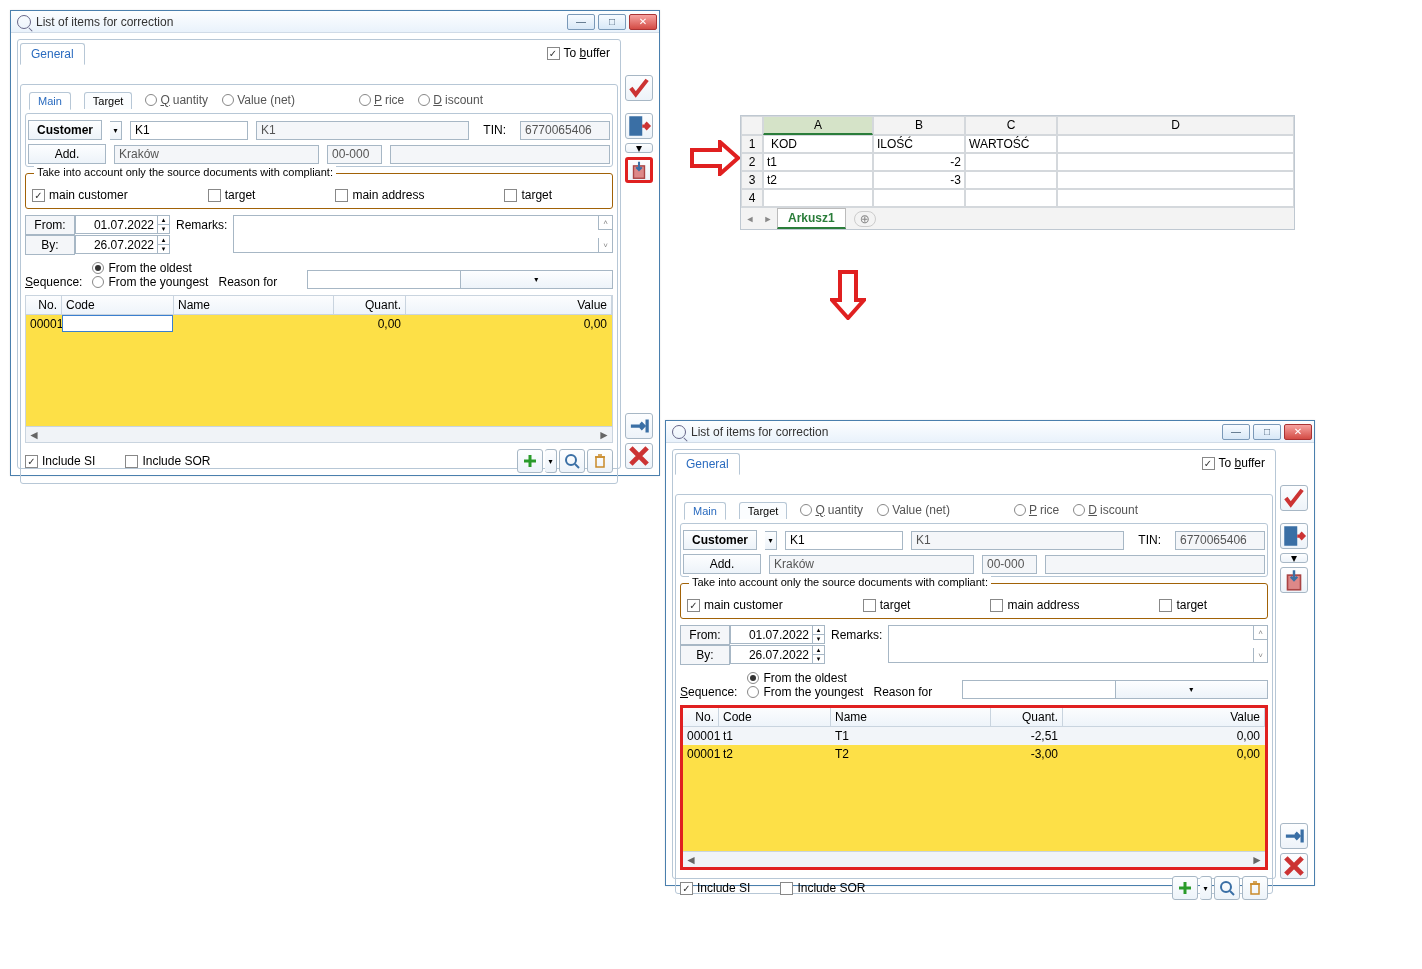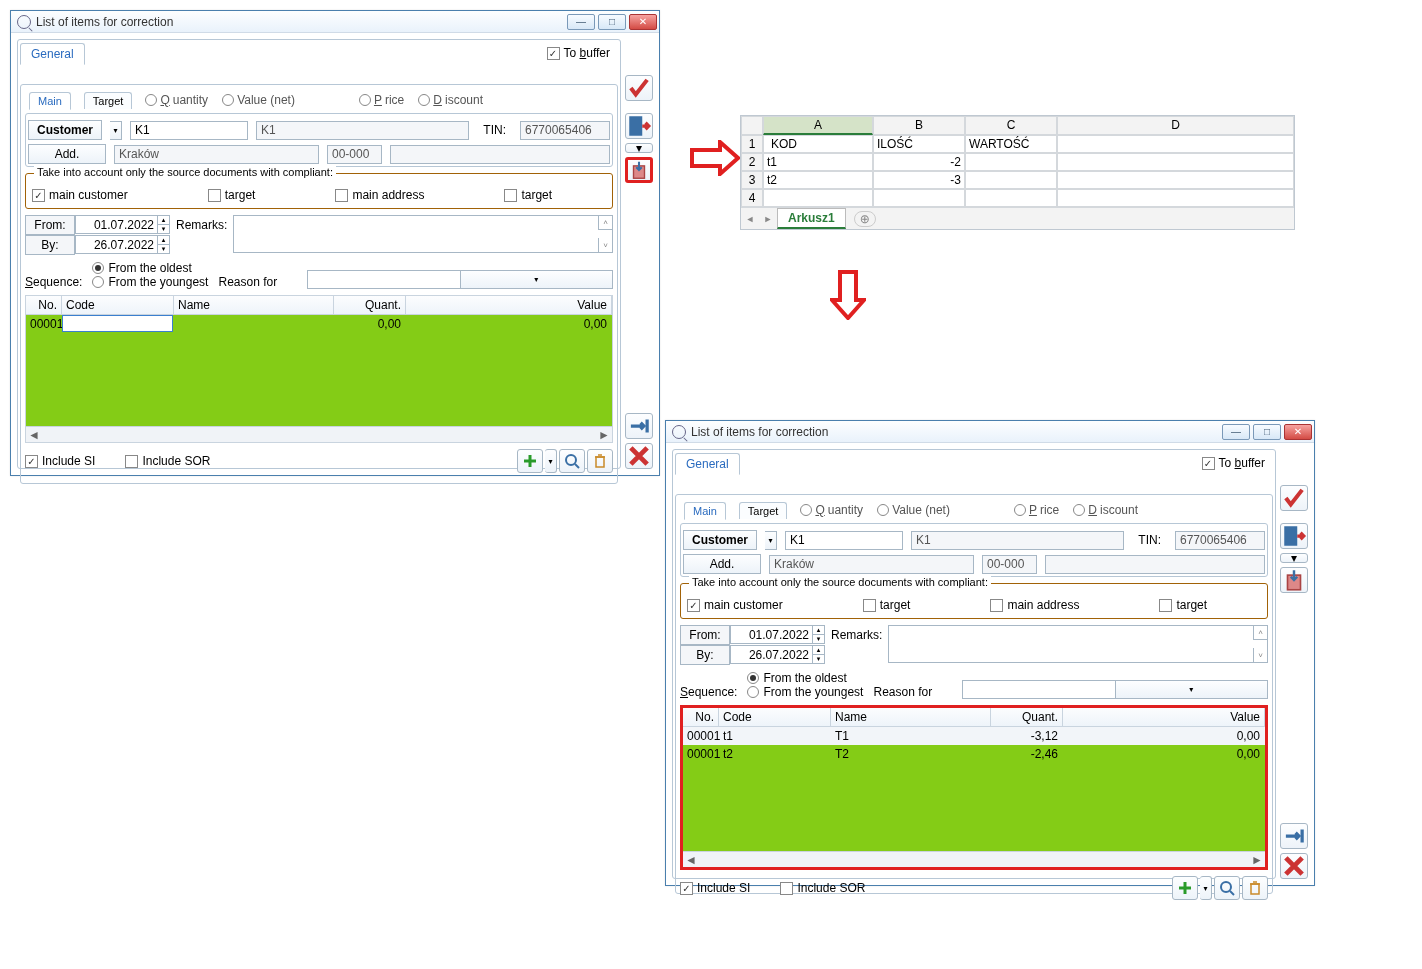--- a/index.html
+++ b/index.html
@@ -40,21 +40,21 @@
   .dinp { border:1px solid #a7b7c5; width:95px; height:19px; display:flex; align-items:center;}
   .dinp span.t { flex:1; text-align:right; padding:0 3px;}
   .spin { width:12px; display:flex; flex-direction:column;}
   .spin div { flex:1; border-left:1px solid #a7b7c5; font-size:7px; display:flex; align-items:center; justify-content:center;}
   .spin div:first-child { border-bottom:1px solid #a7b7c5;}
   .bigtxt { flex:1; height:38px; border:1px solid #a7b7c5; position:relative;}
   .bigtxt .sbtn { position:absolute; right:0; width:14px; height:14px; border-left:1px solid #a7b7c5; font-size:8px; display:flex; align-items:center; justify-content:center; color:#888;}
   .bigtxt .sup { top:0; border-bottom:1px solid #a7b7c5;}
   .bigtxt .sdn { bottom:0;}
   .seqrow { display:flex; align-items:flex-end; gap:10px; margin-top:6px;}
-  .grid { border:1px solid #c9d4df; margin-top:6px; height:148px; background:#84cc16; position:relative; overflow:hidden;}
+  .grid { border:1px solid #c9d4df; margin-top:6px; height:148px; background:#fde047; position:relative; overflow:hidden;}
   .ghead { display:flex; background:linear-gradient(#fcfdfe,#eef4fa); border-bottom:1px solid #c9d4df;}
   .gh { border-right:1px solid #c9d4df; padding:2px 4px;}
   .grow { display:flex;}
   .gc { border-right:1px solid transparent; padding:2px 4px;}
   .grid .hsc { position:absolute; bottom:0; left:0; right:0; height:16px; background:#f0f3f7; border-top:1px solid #c9d4df; display:flex; align-items:center; justify-content:space-between; padding:0 2px; font-size:10px; color:#666;}
   .editcell { border:1px solid #3a7fcf; height:17px; background:#fff;}
   .bottomrow { display:flex; align-items:center; margin-top:6px;}
   .iconbtn { width:26px; height:24px; border:1px solid #a7b7c5; border-radius:3px; background:linear-gradient(#fdfeff,#edf3f9); display:inline-flex; align-items:center; justify-content:center; margin-left:2px;}
   .iconbtn.dd2 { width:12px; border-left:none;}
   .iconbtn svg { width:16px; height:16px;}
@@ -461,28 +461,28 @@
             <div class="gh" style="width:112px;">Code</div>
             <div class="gh" style="width:160px;">Name</div>
             <div class="gh" style="width:72px; text-align:right;">Quant.</div>
             <div class="gh" style="flex:1; text-align:right;">Value</div>
           </div>
           <div id="grid2-rows">
               <div class="grow" style="background: rgb(242, 245, 249);">
                 <div class="gc" style="width: 36px; text-align: right;">00001</div>
                 <div class="gc" style="width: 112px;">t1</div>
                 <div class="gc" style="width: 160px;">T1</div>
-                <div class="gc" style="width: 72px; text-align: right;">-3,12</div>
+                <div class="gc" style="width: 72px; text-align: right;">-2,51</div>
                 <div class="gc" style="flex: 1 1 0%; text-align: right;">0,00</div>
               </div>
               <div class="grow">
                 <div class="gc" style="width: 36px; text-align: right;">00001</div>
                 <div class="gc" style="width: 112px;">t2</div>
                 <div class="gc" style="width: 160px;">T2</div>
-                <div class="gc" style="width: 72px; text-align: right;">-2,46</div>
+                <div class="gc" style="width: 72px; text-align: right;">-3,00</div>
                 <div class="gc" style="flex: 1 1 0%; text-align: right;">0,00</div>
               </div>
             </div>
           <div class="hsc">
               <span>◄</span>
               <span>►</span>
             </div>
         </div>
         <div class="bottomrow">
           <span class="chklabel">

